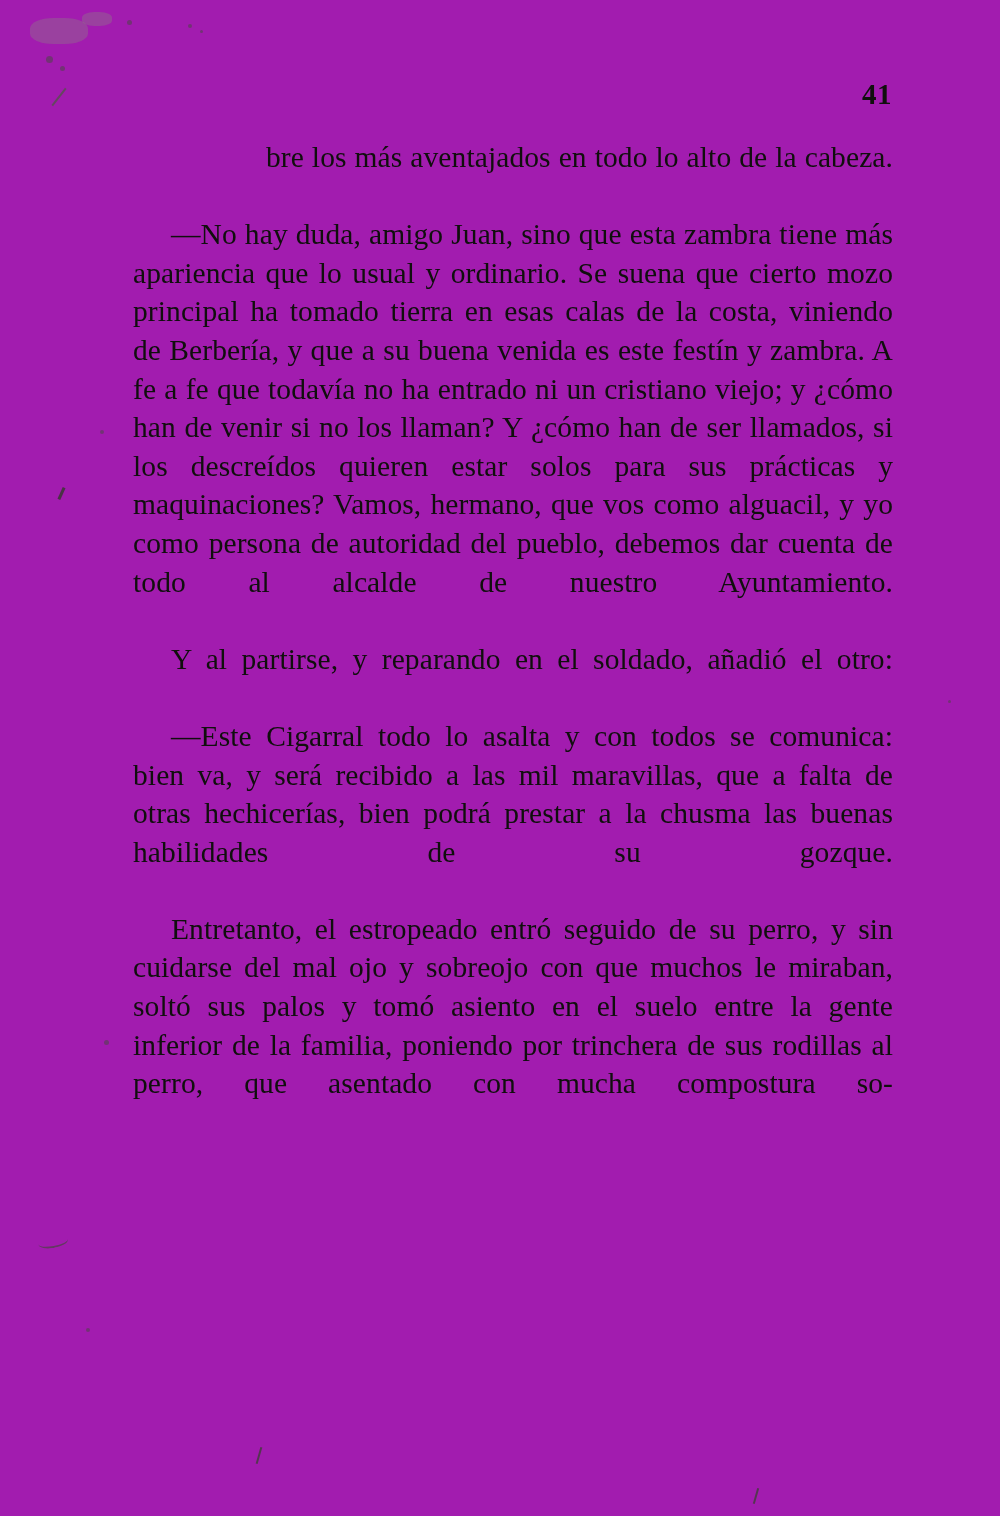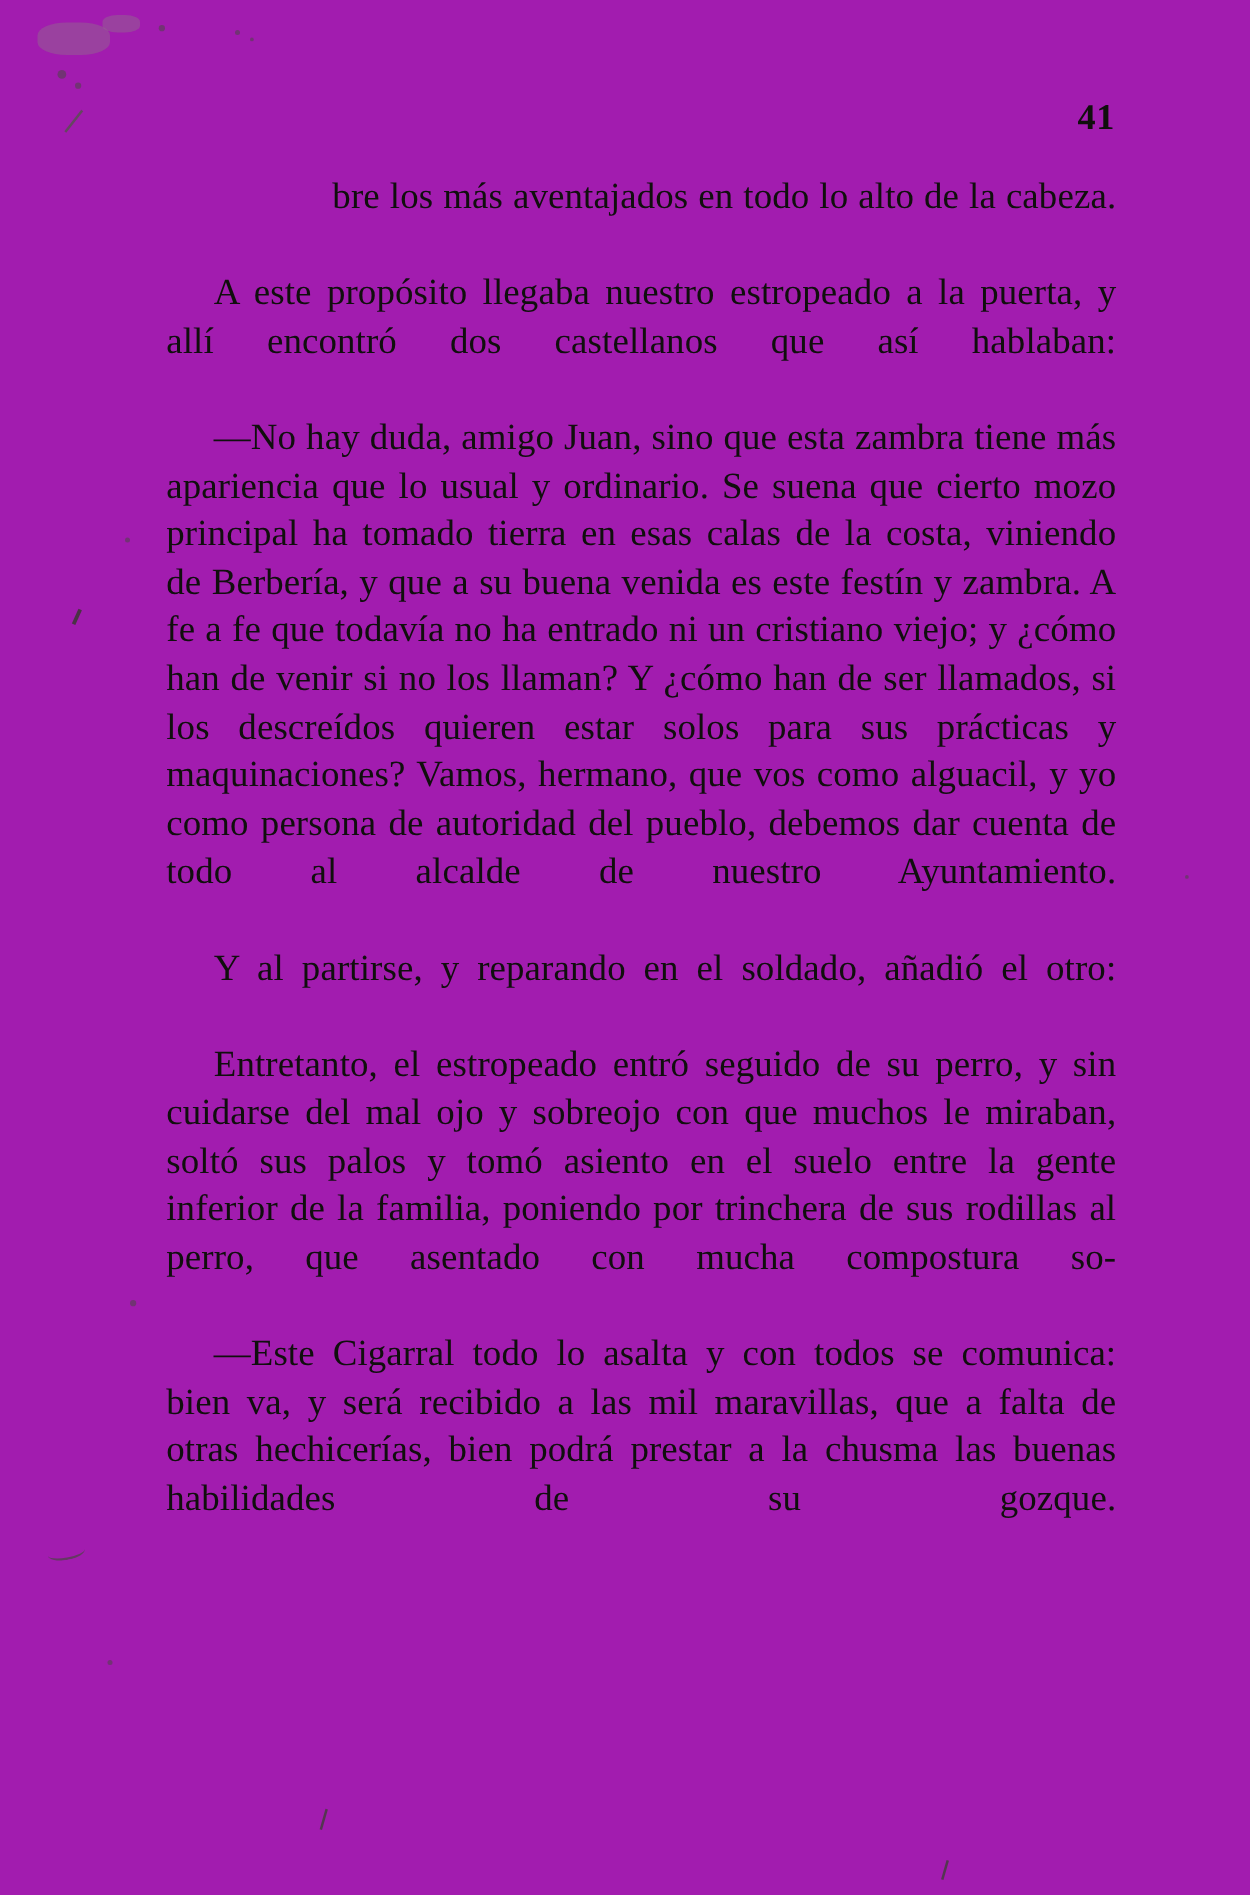--- a/index.html
+++ b/index.html
@@ -150,20 +150,19 @@
   <div class="mark-slash"></div>
   <div class="mark-tick"></div>
   <div class="mark-curve"></div>
   <div class="mark-bottom"></div>
   <div class="mark-bottom2"></div>
 
   <div class="page-number">41</div>
 
   <div class="text-column">
     <p class="para nojust">bre los más aventajados en todo lo alto de la cabeza.</p>
-    <p class="para indent">A este propósito llegaba nuestro estropeado a la puerta, y allí encontró dos castellanos que así hablaban:</p>
     <p class="para indent">—No hay duda, amigo Juan, sino que esta zambra tiene más apariencia que lo usual y ordinario. Se suena que cierto mozo principal ha tomado tierra en esas calas de la costa, viniendo de Berbería, y que a su buena venida es este festín y zambra. A fe a fe que todavía no ha entrado ni un cristiano viejo; y ¿cómo han de venir si no los llaman? Y ¿cómo han de ser llamados, si los descreídos quieren estar solos para sus prácticas y maquinaciones? Vamos, hermano, que vos como alguacil, y yo como persona de autoridad del pueblo, debemos dar cuenta de todo al alcalde de nuestro Ayuntamiento.</p>
     <p class="para indent">Y al partirse, y reparando en el soldado, añadió el otro:</p>
+    <p class="para indent">—Este Cigarral todo lo asalta y con todos se comunica: bien va, y será recibido a las mil maravillas, que a falta de otras hechicerías, bien podrá prestar a la chusma las buenas habilidades de su gozque.</p>
     <p class="para indent">Entretanto, el estropeado entró seguido de su perro, y sin cuidarse del mal ojo y sobreojo con que muchos le miraban, soltó sus palos y tomó asiento en el suelo entre la gente inferior de la familia, poniendo por trinchera de sus rodillas al perro, que asentado con mucha compostura so-</p>
-    <p class="para indent">—Este Cigarral todo lo asalta y con todos se comunica: bien va, y será recibido a las mil maravillas, que a falta de otras hechicerías, bien podrá prestar a la chusma las buenas habilidades de su gozque.</p>
   </div>
 
 </div>
 
 </body></html>

